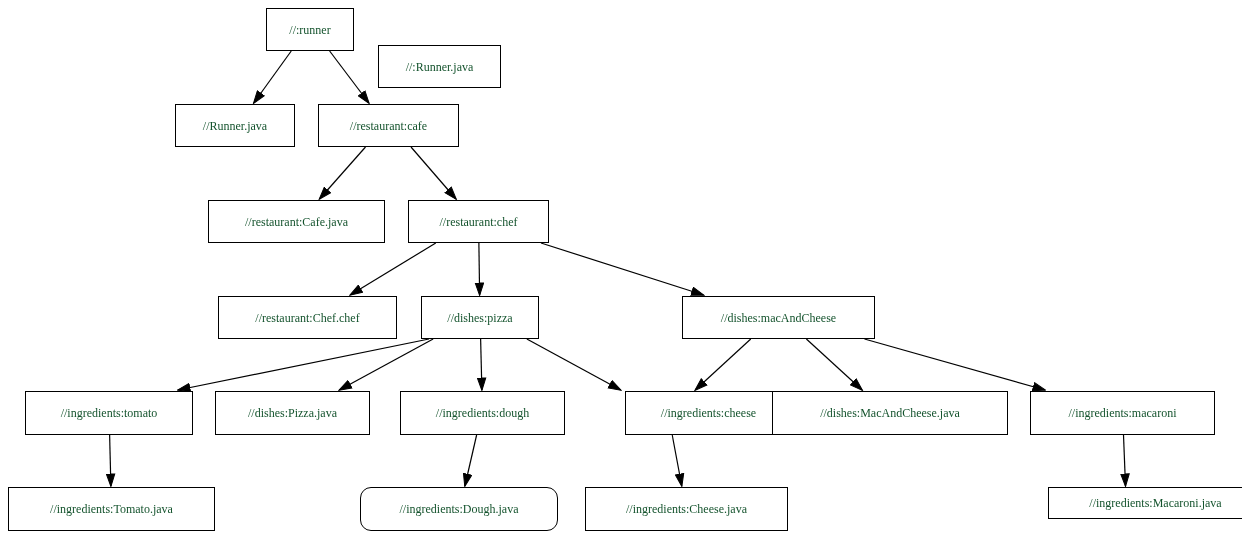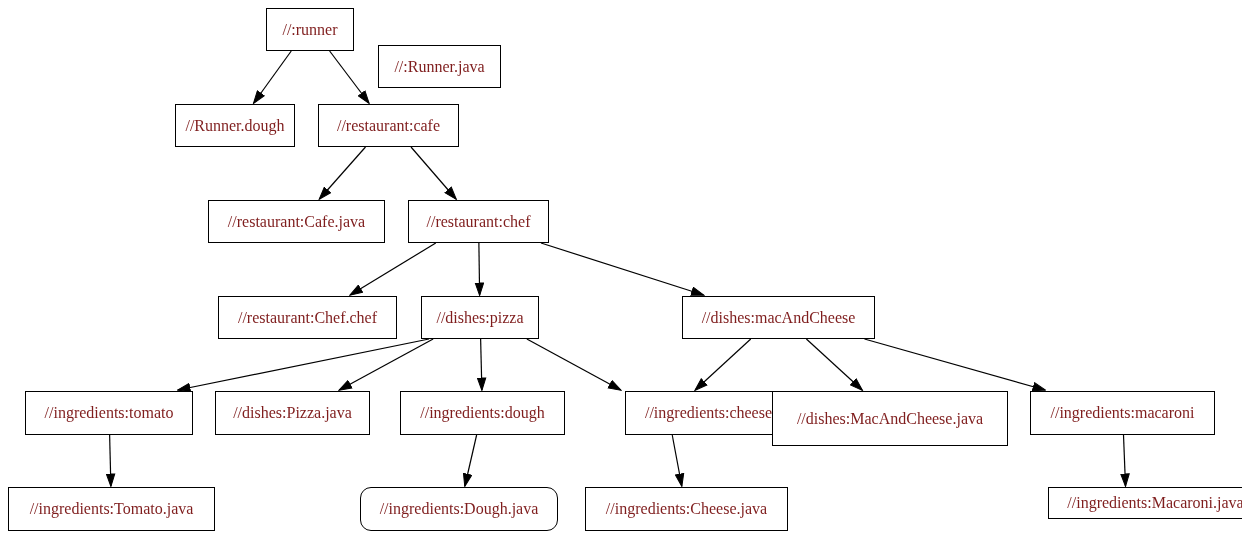--- a/index.html
+++ b/index.html
@@ -21,25 +21,25 @@
     top: 0;
     width: 1242px;
     height: 539px;
     display: block;
   }
   .graph-node {
     position: absolute;
     box-sizing: border-box;
     border: 1px solid #000000;
     background: #ffffff;
-    color: #7f1d1d;
+    color: #14532d;
     display: flex;
     align-items: center;
     justify-content: center;
-    font-size: 16px;
+    font-size: 12px;
     line-height: 1;
     white-space: nowrap;
     overflow: hidden;
   }
 </style>
 </head>
 <body>
 
 <div class="graph-canvas">
   <svg class="edges-layer" width="1242" height="539" viewBox="0 0 1242 539" xmlns="http://www.w3.org/2000/svg">
@@ -70,21 +70,21 @@
       </g>
   </svg>
   <div id="nodes-layer">
       <div class="graph-node" style="left: 266px; top: 8px; width: 88px; height: 43px;">
         <span>//:runner</span>
       </div>
       <div class="graph-node" style="left: 378px; top: 8px; width: 123px; height: 43px; margin-top: 37px;">
         <span>//:Runner.java</span>
       </div>
       <div class="graph-node" style="left: 175px; top: 104px; width: 120px; height: 43px;">
-        <span>//Runner.dough</span>
+        <span>//Runner.java</span>
       </div>
       <div class="graph-node" style="left: 318px; top: 104px; width: 141px; height: 43px;">
         <span>//restaurant:cafe</span>
       </div>
       <div class="graph-node" style="left: 208px; top: 200px; width: 177px; height: 43px;">
         <span>//restaurant:Cafe.java</span>
       </div>
       <div class="graph-node" style="left: 408px; top: 200px; width: 141px; height: 43px;">
         <span>//restaurant:chef</span>
       </div>
@@ -102,21 +102,21 @@
       </div>
       <div class="graph-node" style="left: 215px; top: 391px; width: 155px; height: 44px;">
         <span>//dishes:Pizza.java</span>
       </div>
       <div class="graph-node" style="left: 400px; top: 391px; width: 165px; height: 44px;">
         <span>//ingredients:dough</span>
       </div>
       <div class="graph-node" style="left: 584px; top: 391px; width: 167px; height: 44px; margin-left: 41px;">
         <span>//ingredients:cheese</span>
       </div>
-      <div class="graph-node" style="left: 772px; top: 391px; width: 236px; height: 55px;">
+      <div class="graph-node" style="left: 772px; top: 391px; width: 236px; height: 44px;">
         <span>//dishes:MacAndCheese.java</span>
       </div>
       <div class="graph-node" style="left: 1030px; top: 391px; width: 185px; height: 44px;">
         <span>//ingredients:macaroni</span>
       </div>
       <div class="graph-node" style="left: 8px; top: 487px; width: 207px; height: 44px;">
         <span>//ingredients:Tomato.java</span>
       </div>
       <div class="graph-node" style="left: 360px; top: 487px; width: 198px; height: 44px; border-radius: 11px;">
         <span>//ingredients:Dough.java</span>

